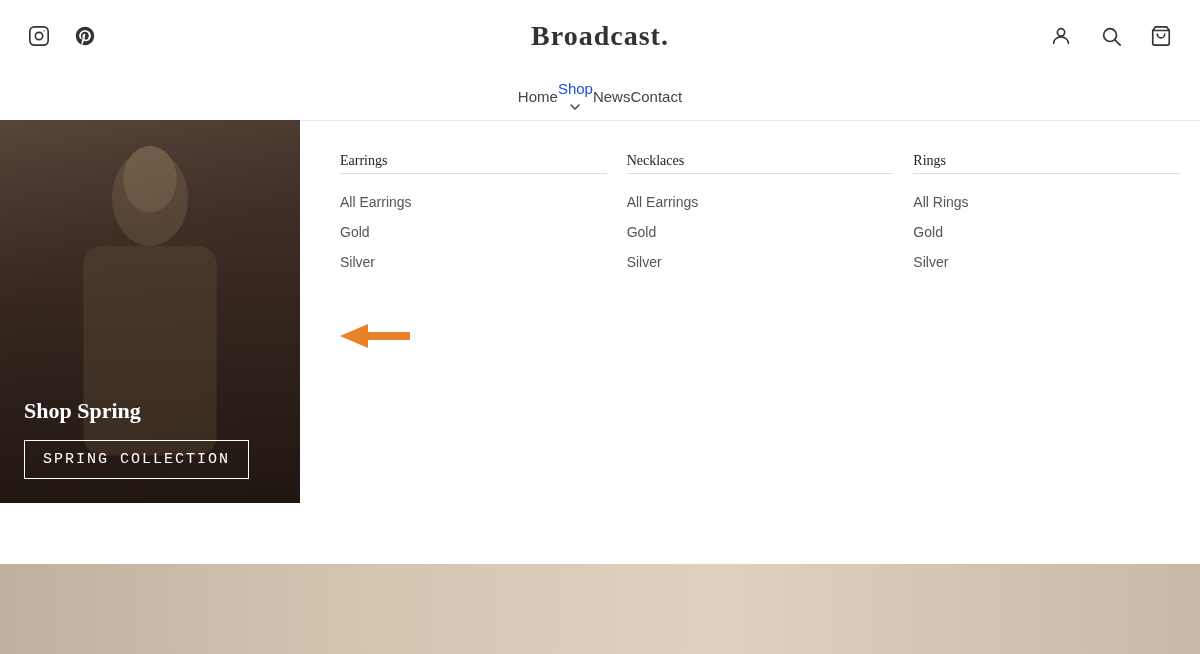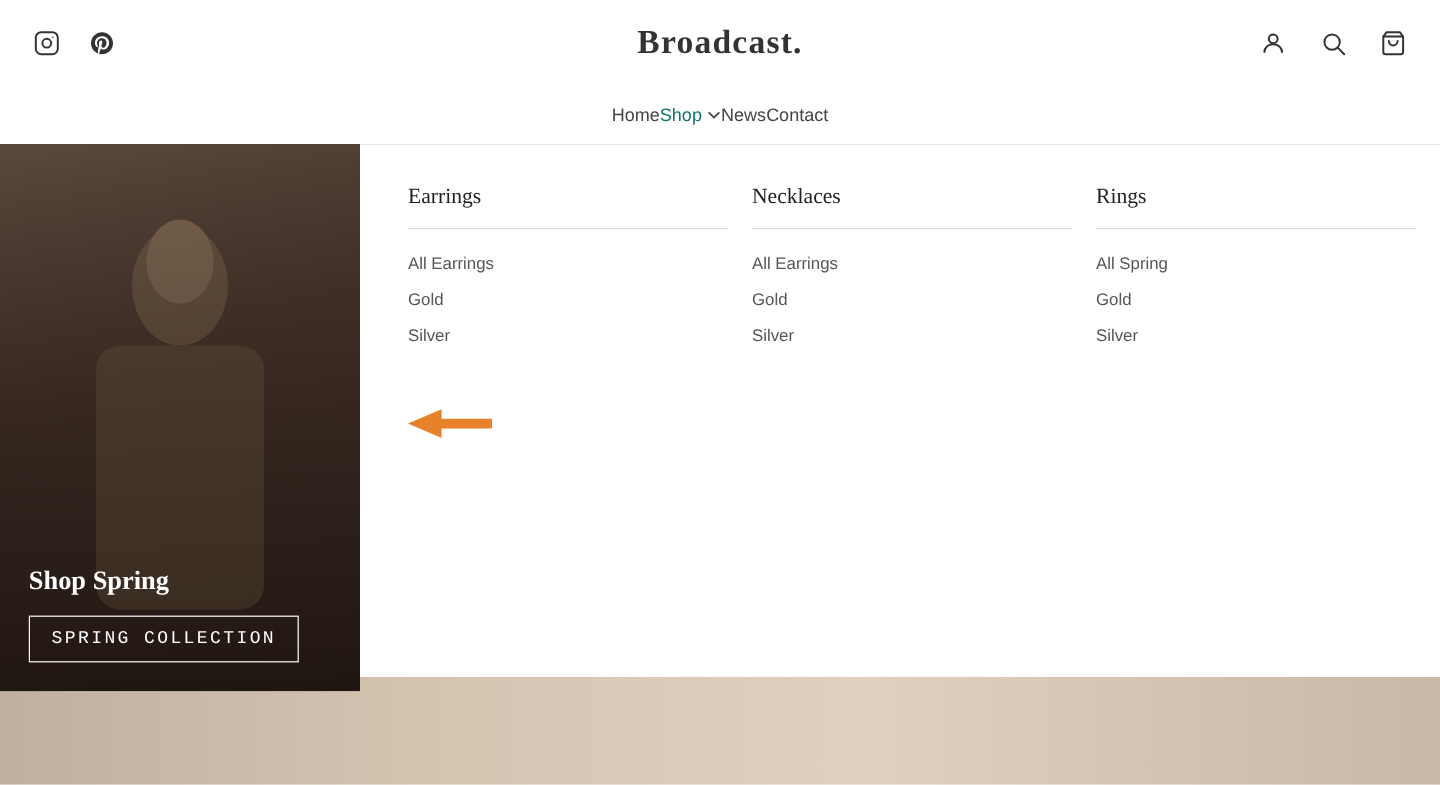--- a/index.html
+++ b/index.html
@@ -67,22 +67,23 @@
       color: #444;
       cursor: pointer;
       font-family: 'Helvetica Neue', Arial, sans-serif;
       font-weight: 400;
       display: flex;
       align-items: center;
       gap: 4px;
       text-decoration: none;
     }
     .nav-shop {
-      color: #0f766e;
+      color: #1d4ed8;
       font-weight: 500;
+      flex-direction: column;
     }
 
     
     .dropdown-overlay {
       position: absolute;
       top: 120px;
       left: 0;
       right: 0;
       background: #fff;
       z-index: 50;
@@ -98,25 +99,25 @@
       display: flex;
       flex: 1;
       padding-left: 40px;
       gap: 0;
     }
     .dropdown-col {
       flex: 1;
       padding-right: 20px;
     }
     .dropdown-col-header {
-      font-size: 18px;
+      font-size: 14px;
       font-family: 'Georgia', serif;
       font-weight: 400;
       color: #222;
-      padding-bottom: 16px;
+      padding-bottom: 4px;
       border-bottom: 1px solid #ddd;
       margin-bottom: 20px;
     }
     .dropdown-col-item {
       display: block;
       font-size: 14px;
       font-family: 'Helvetica Neue', Arial, sans-serif;
       color: #555;
       margin-bottom: 14px;
       cursor: pointer;
@@ -127,24 +128,24 @@
     .dropdown-arrow {
       display: flex;
       align-items: center;
       margin-top: 40px;
       padding-left: 40px;
     }
 
     
     .hero-area {
       position: absolute;
-      top: 120px;
+      top: 103px;
       left: 0;
       width: 300px;
-      height: 456px;
+      height: 400px;
       z-index: 60;
       overflow: hidden;
     }
     .hero-image-bg {
       width: 100%;
       height: 100%;
       background: linear-gradient(160deg, #6b5a4e 0%, #3d2f27 40%, #2a1f1a 100%);
       position: relative;
       display: flex;
       flex-direction: column;
@@ -319,21 +320,21 @@
       <a class="dropdown-col-item">
         <span>Silver</span>
       </a>
     </div>
 
     <div class="dropdown-col">
       <div class="dropdown-col-header">
         <span>Rings</span>
       </div>
       <a class="dropdown-col-item">
-        <span>All Spring</span>
+        <span>All Rings</span>
       </a>
       <a class="dropdown-col-item">
         <span>Gold</span>
       </a>
       <a class="dropdown-col-item">
         <span>Silver</span>
       </a>
     </div>
   </div>
 </div>

